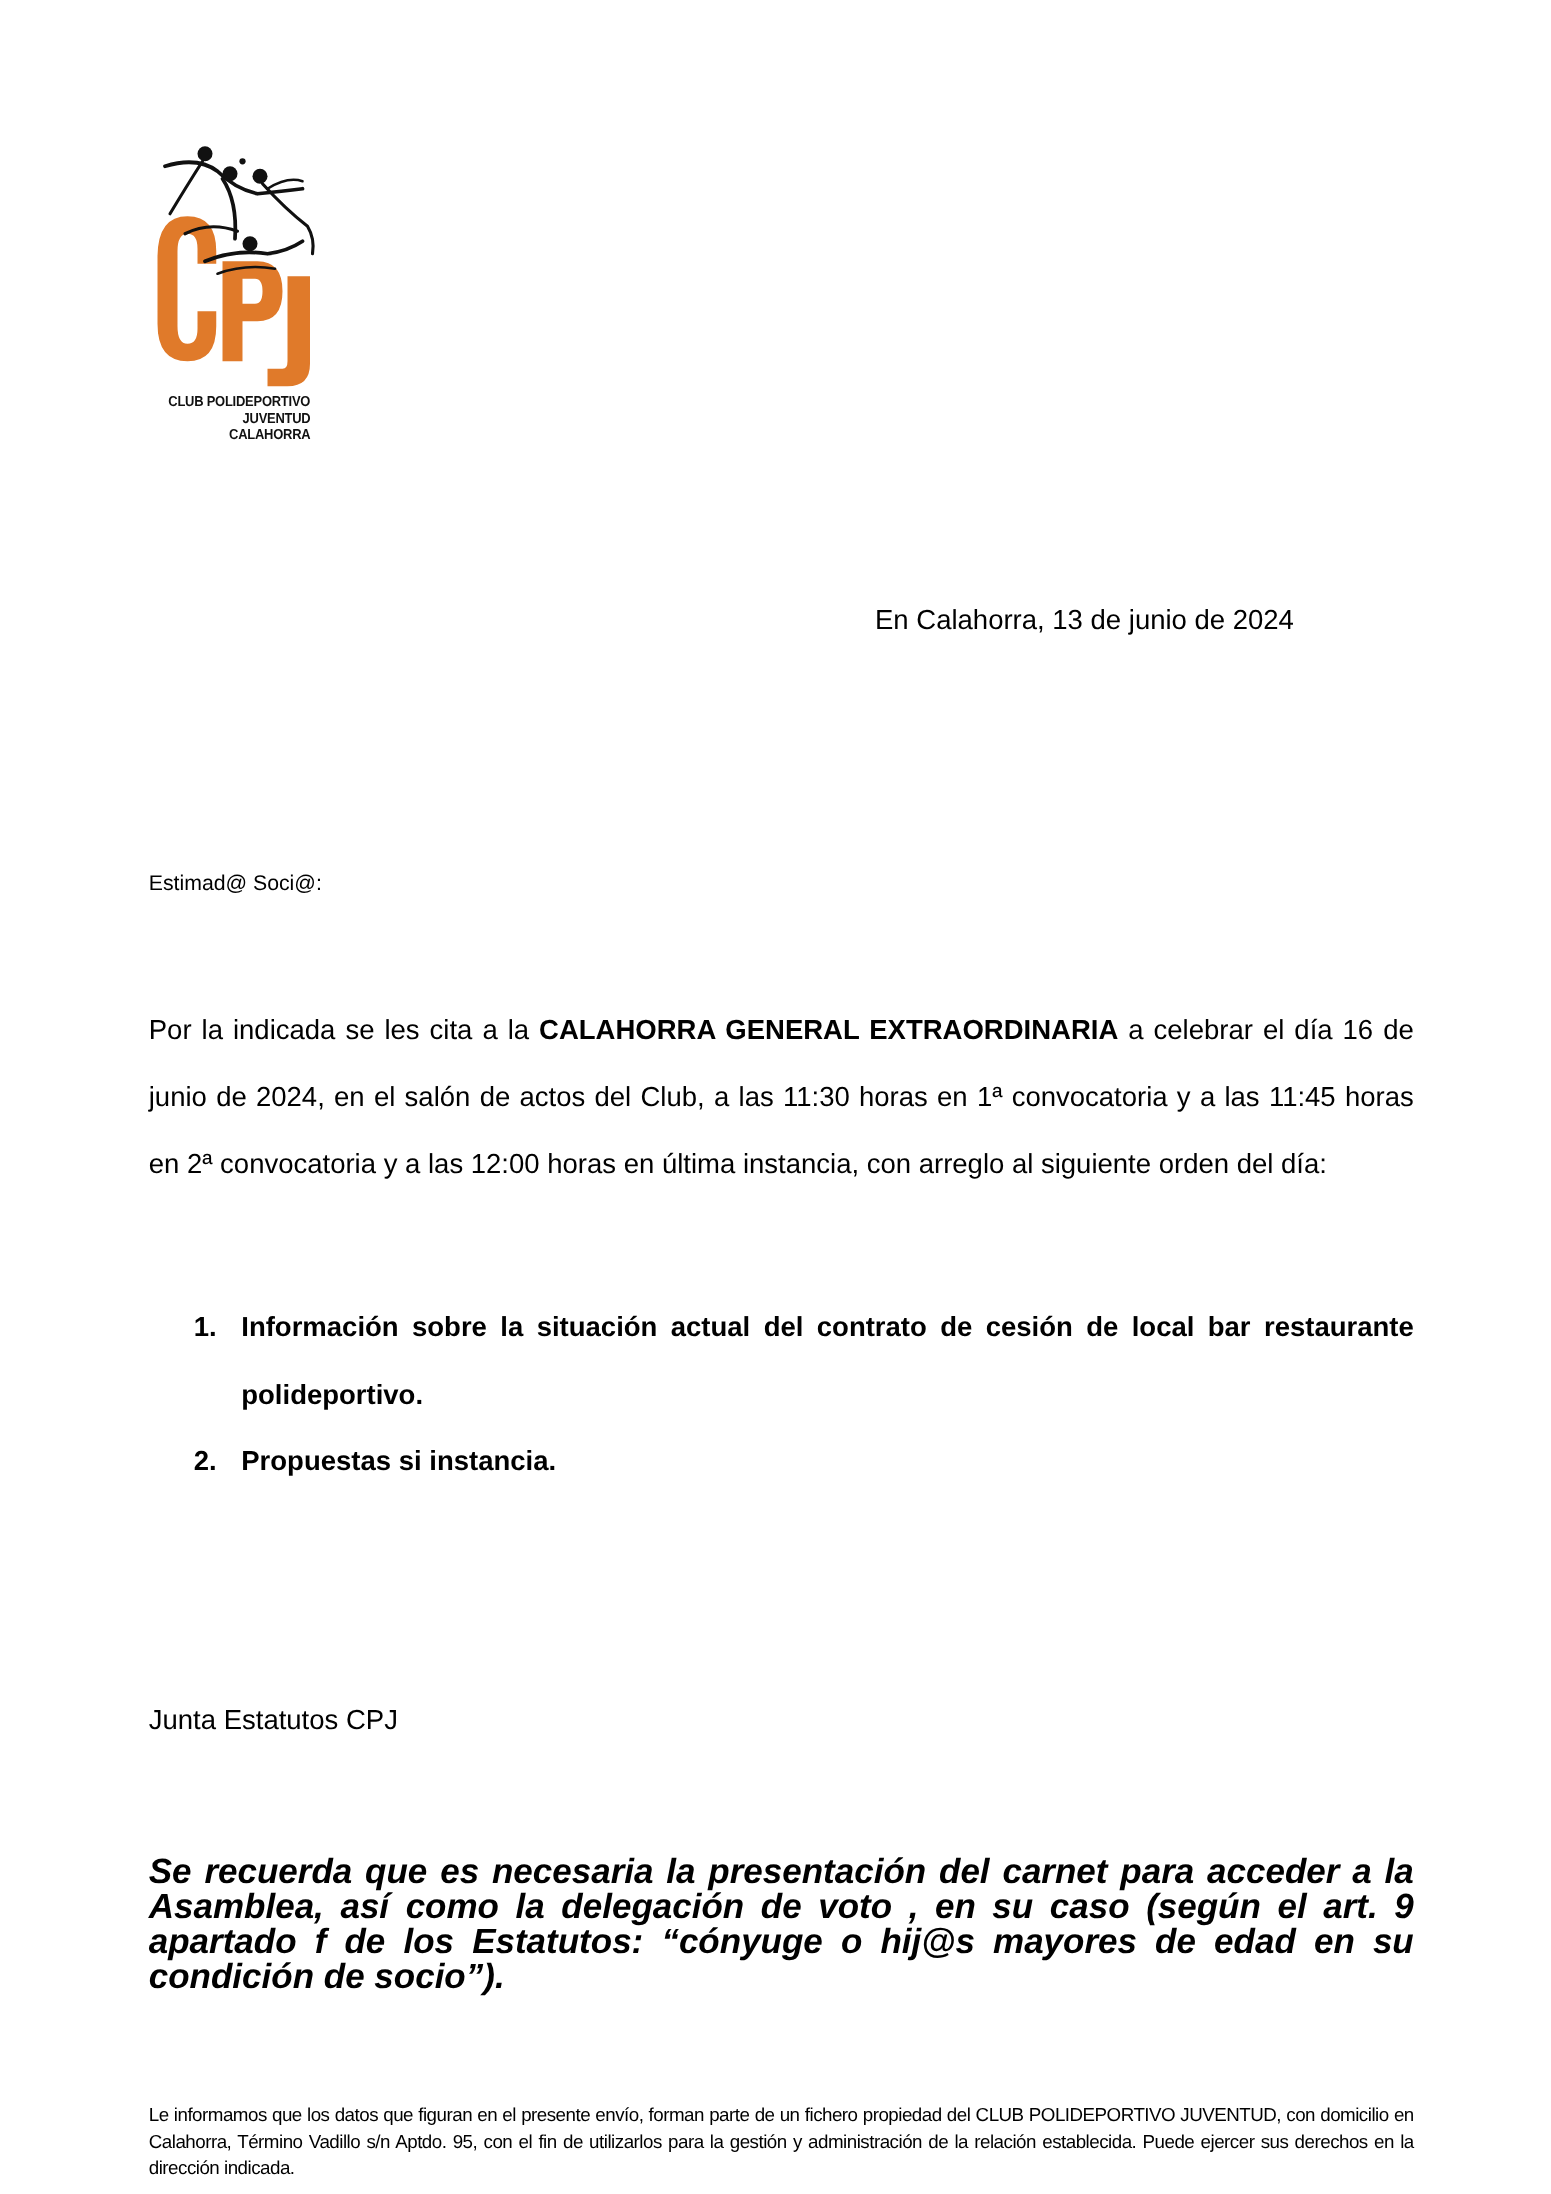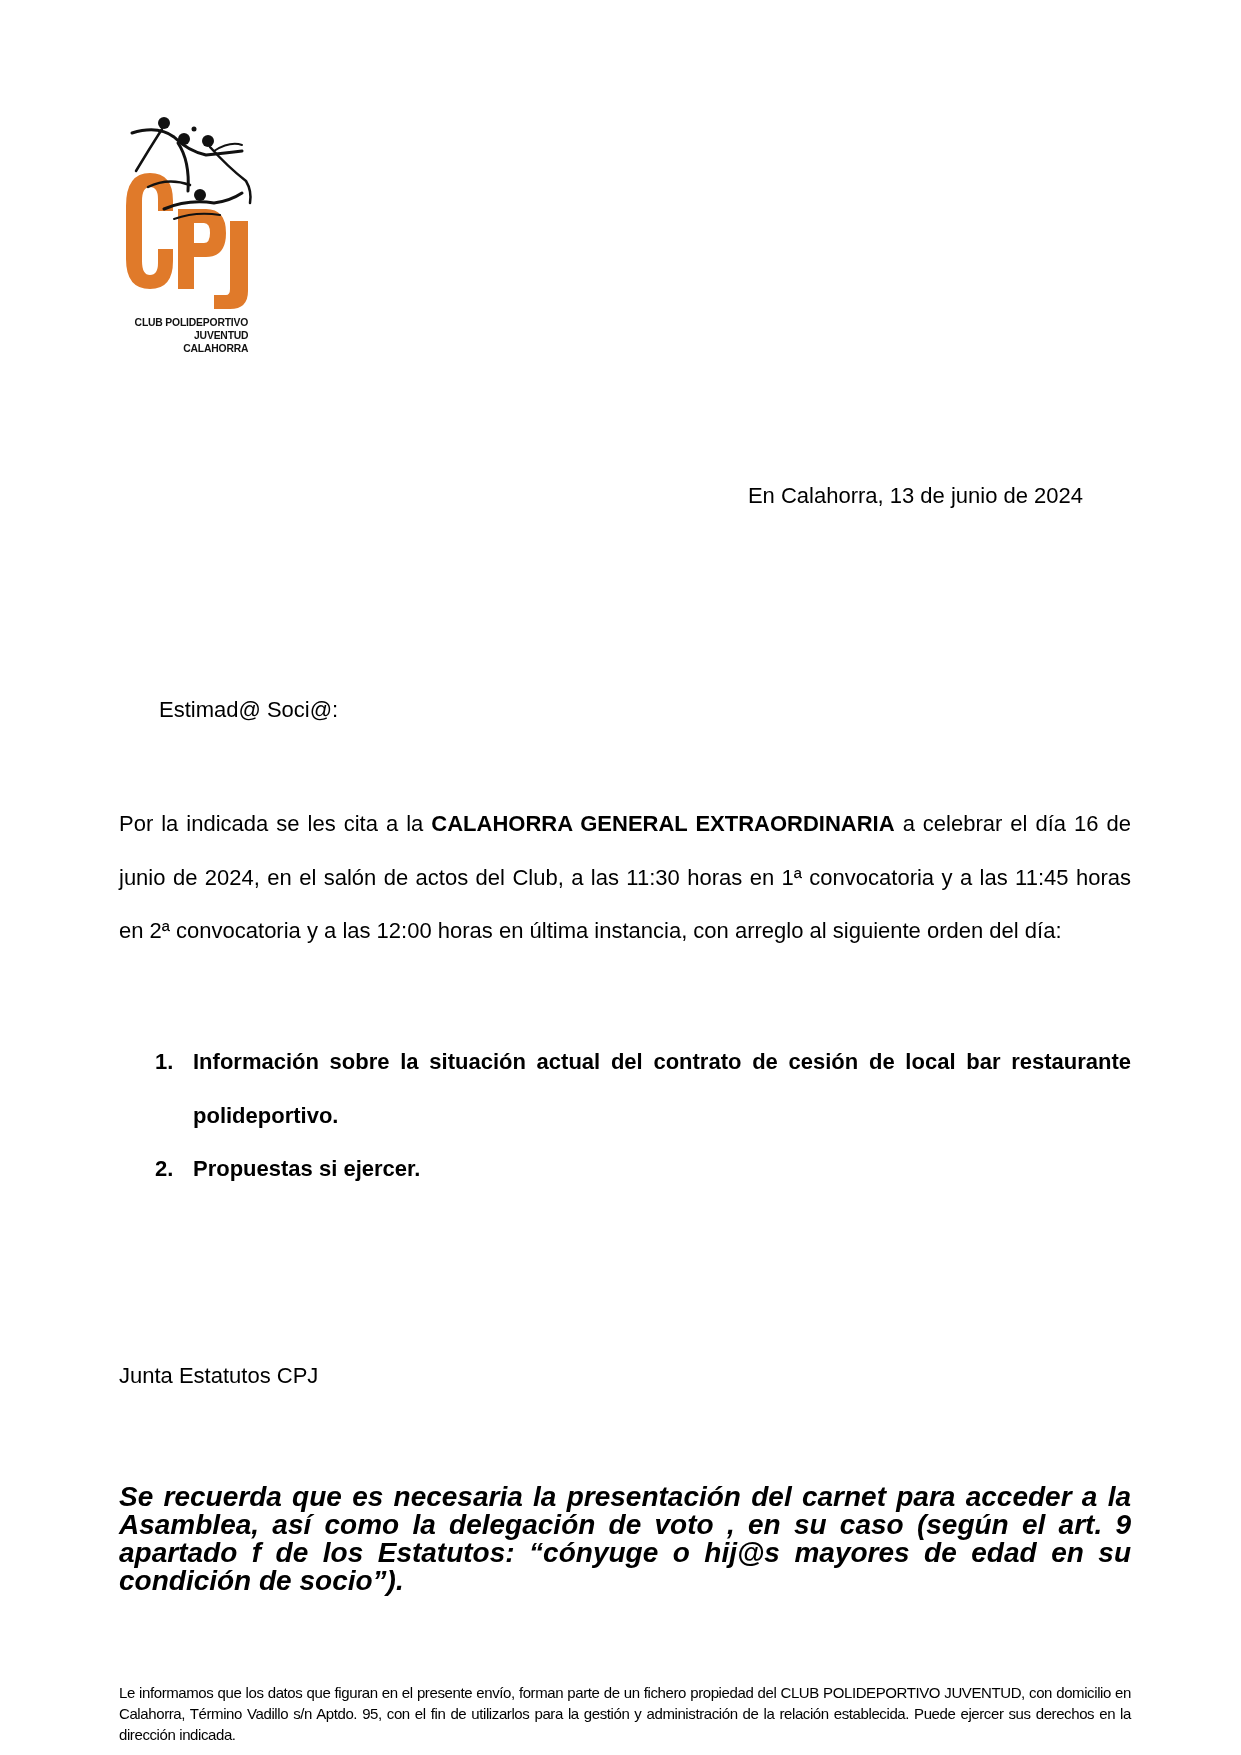--- a/index.html
+++ b/index.html
@@ -4,22 +4,22 @@
 <style>
   html, body { margin: 0; padding: 0; background: #ffffff; }
   body { width: 1241px; height: 1755px; position: relative; overflow: hidden;
          font-family: "Liberation Sans", sans-serif; color: #000; }
   .abs { position: absolute; }
   #logo { left: 118px; top: 111px; width: 140px; height: 245px; }
   #logo svg { display: block; }
   .logo-text { position: absolute; right: 10px; font-family: "Liberation Sans", sans-serif;
                font-weight: bold; font-size: 11.5px; letter-spacing: -0.2px; line-height: 13px;
                text-align: right; color: #111; transform: scaleX(0.9); transform-origin: right; }
-  #date { left: 700px; width: 431px; top: 483px; font-size: 22px; text-align: center; }
-  #greeting { left: 119px; top: 697px; font-size: 22px; margin-left: 40px; }
+  #date { left: 700px; width: 431px; top: 483px; font-size: 22px; text-align: left; }
+  #greeting { left: 119px; top: 697px; font-size: 17px; }
   #body-para { left: 119px; top: 797px; width: 1012px; font-size: 22px; line-height: 53.5px;
                text-align: justify; }
   #body-para b { font-weight: bold; }
   #agenda { left: 119px; top: 1035px; width: 1012px; margin: 0; padding: 0; list-style: none; }
   #agenda li { position: relative; padding-left: 74px; font-size: 22px; font-weight: bold;
                line-height: 53.5px; text-align: justify; }
   #agenda .num { position: absolute; left: 36px; top: 0; }
   #signature { left: 119px; top: 1363px; font-size: 22px; }
   #note { left: 119px; top: 1483px; width: 1012px; font-size: 28px; font-weight: bold;
           font-style: italic; line-height: 28px; text-align: justify; }
@@ -68,21 +68,21 @@
 
 <div id="body-para" class="abs"><span>Por la indicada se les cita a la </span><b>CALAHORRA GENERAL EXTRAORDINARIA</b><span> a celebrar el día 16 de junio de 2024, en el salón de actos del Club, a las 11:30 horas en 1ª convocatoria y a las 11:45 horas en 2ª convocatoria y a las 12:00 horas en última instancia, con arreglo al siguiente orden del día:</span></div>
 
 <ol id="agenda" class="abs">
   <li>
     <span class="num">1.</span>
     <span>Información sobre la situación actual del contrato de cesión de local bar restaurante polideportivo.</span>
   </li>
   <li>
     <span class="num">2.</span>
-    <span>Propuestas si ejercer.</span>
+    <span>Propuestas si instancia.</span>
   </li>
 </ol>
 
 <div id="signature" class="abs">Junta Estatutos CPJ</div>
 
 <div id="note" class="abs">Se recuerda que es necesaria la presentación del carnet para acceder a la Asamblea, así como la delegación de voto , en su caso (según el art. 9 apartado f de los Estatutos: “cónyuge o hij@s mayores de edad en su condición de socio”).</div>
 
 <div id="footer" class="abs">Le informamos que los datos que figuran en el presente envío, forman parte de un fichero propiedad del CLUB POLIDEPORTIVO JUVENTUD, con domicilio en Calahorra, Término Vadillo s/n Aptdo. 95, con el fin de utilizarlos para la gestión y administración de la relación establecida. Puede ejercer sus derechos en la dirección indicada.</div>
 
 </body></html>

